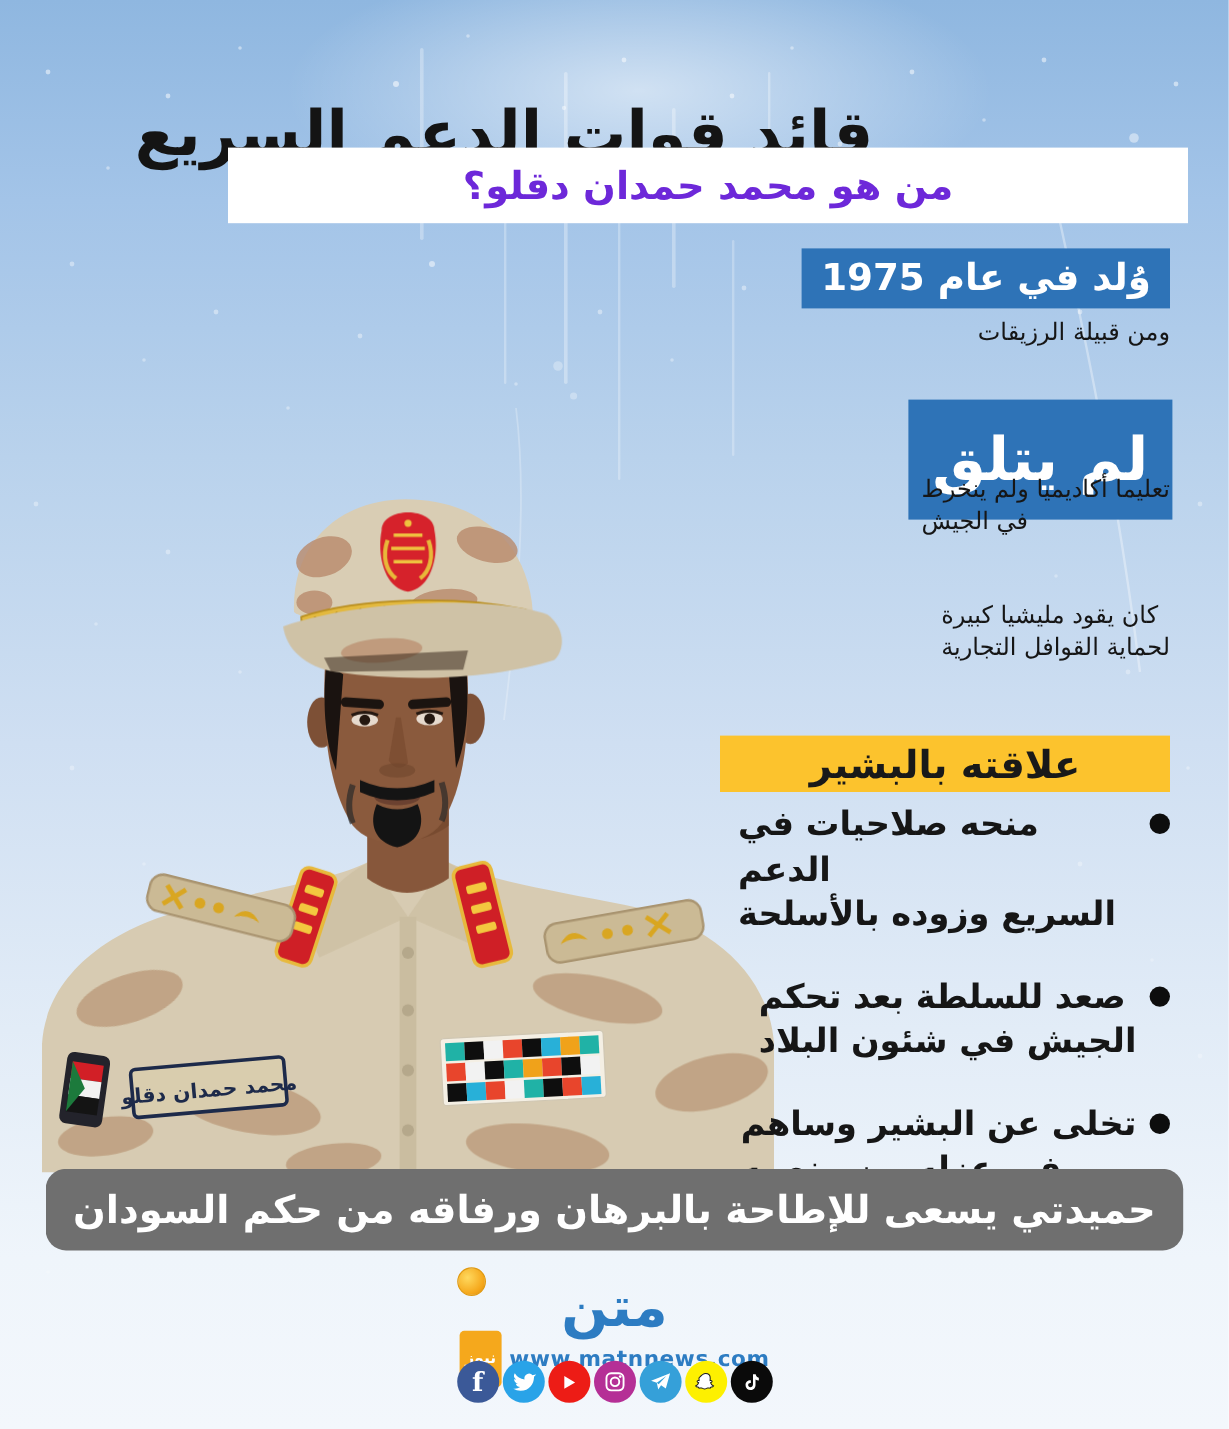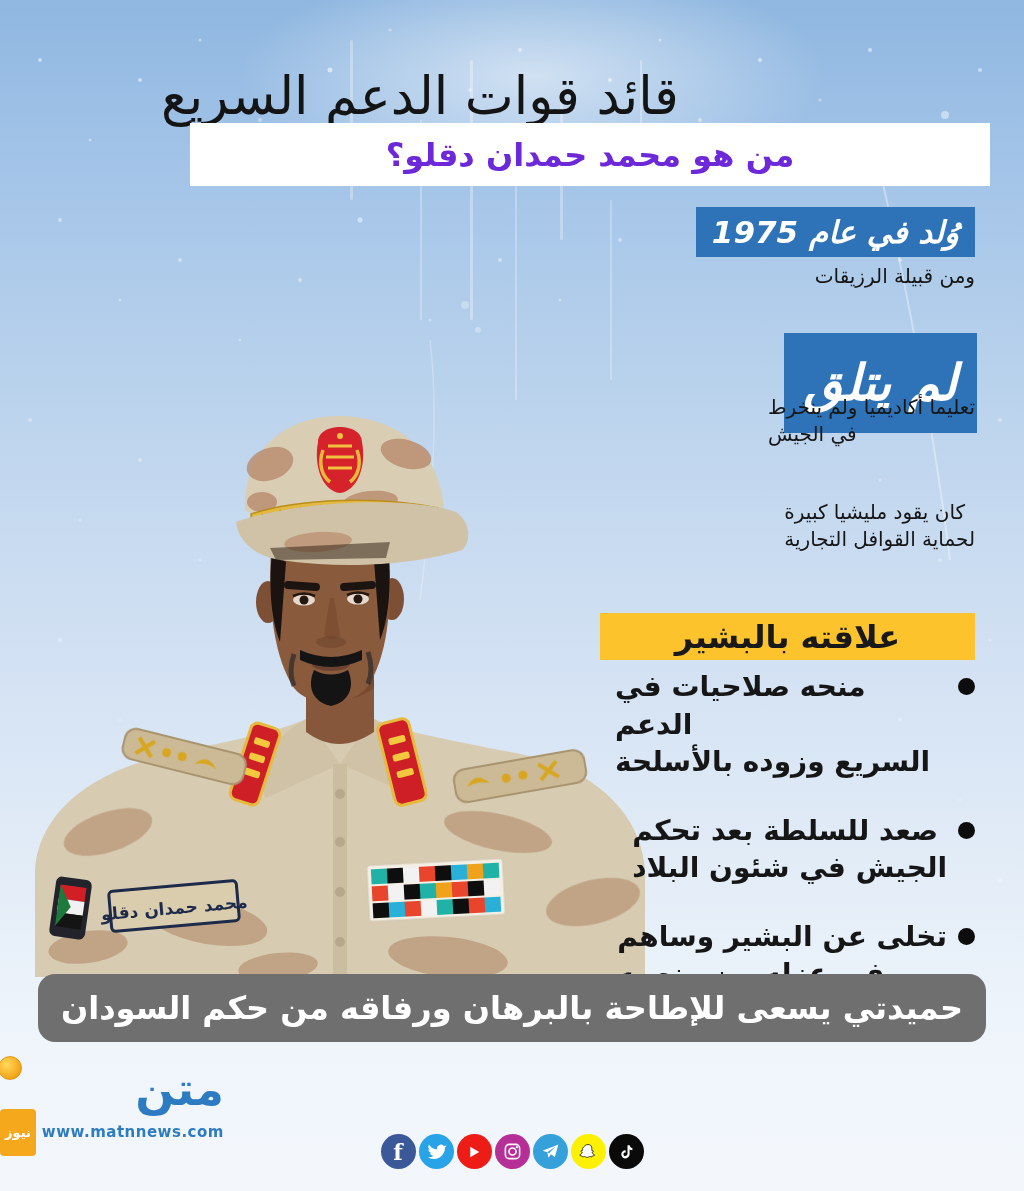--- a/index.html
+++ b/index.html
@@ -5,57 +5,57 @@
   html,body{margin:0;padding:0;}
   .poster{
     position:relative;width:1024px;height:1191px;overflow:hidden;
     font-family:"DejaVu Sans",sans-serif;
     background:linear-gradient(180deg,#8fb7e0 0%,#a3c4e8 14%,#b9d2ec 32%,#cfdff2 52%,#e2ecf7 72%,#eff5fb 88%,#f3f7fc 100%);
   }
   .glow{position:absolute;left:0;top:0;width:1024px;height:420px;z-index:1;
     background:radial-gradient(ellipse 420px 160px at 52% 18%,rgba(255,255,255,.55),rgba(255,255,255,0) 70%);}
   .texture{position:absolute;left:0;top:0;z-index:2;pointer-events:none;}
   .title{
-    position:absolute;left:0;top:30px;width:840px;z-index:4;
-    text-align:center;font-size:52px;font-weight:normal;color:#141414;direction:rtl;line-height:1.2;
+    position:absolute;left:0;top:46px;width:840px;z-index:4;
+    text-align:center;font-size:52px;font-weight:bold;color:#141414;direction:rtl;line-height:1.2;
   }
   .question-box{
     position:absolute;left:190px;top:123px;width:800px;height:63px;z-index:4;
     background:#ffffff;display:flex;align-items:center;justify-content:center;
     font-size:32px;font-weight:bold;color:#6d28d9;direction:rtl;
   }
   .badge{position:absolute;z-index:4;display:flex;align-items:center;justify-content:center;
     font-weight:bold;direction:rtl;}
-  .badge-blue{background:#2e73b7;color:#ffffff;font-style:italic;}
+  .badge-blue{background:#2e73b7;color:#ffffff;}
   .badge-birth{top:207px;right:49px;height:50px;padding:0 16px;font-size:31px;}
   .badge-edu{top:333px;right:47px;height:68px;padding:16px 20px;font-size:50px;}
   .badge-yellow{top:613px;left:600px;right:49px;height:47px;background:#fcc32d;color:#191919;font-size:32px;text-align:right;}
   .fact{position:absolute;right:49px;z-index:4;direction:rtl;text-align:left;
     font-weight:normal;color:#161616;font-size:20px;line-height:1.33;white-space:pre-line;}
   .fact-tribe{top:263px;}
   .fact-edu{top:394px;}
   .fact-militia{top:499px;}
   .bullets{position:absolute;top:668px;right:49px;width:360px;z-index:4;direction:rtl;}
   .bullet{display:flex;gap:11px;margin-bottom:31px;}
   .bullet .dot{flex:0 0 auto;width:17px;height:17px;border-radius:50%;background:#0d0d0d;margin-top:10px;}
   .bullet .btext{font-weight:bold;color:#161616;font-size:28px;line-height:1.34;white-space:pre-line;text-align:left;}
   .portrait{position:absolute;left:18px;top:402px;z-index:3;}
   .banner{
     position:absolute;left:38px;top:974px;width:948px;height:68px;z-index:6;
     background:#6f6f6f;color:#ffffff;display:flex;align-items:center;justify-content:center;
     font-size:32px;font-weight:bold;direction:rtl;border-radius:17px;
   }
-  .logo{position:absolute;left:0;top:1064px;width:1024px;height:66px;z-index:5;}
+  .logo{position:absolute;left:0;top:1064px;width:1024px;height:66px;z-index:5;text-align:center;}
   .logo-inner{position:relative;display:inline-block;}
   .logo-word{font-size:46px;font-weight:bold;color:#2d7cc2;direction:rtl;line-height:1.1;}
   .logo-ball{position:absolute;left:-2px;top:-8px;width:22px;height:22px;border-radius:50%;
     background:radial-gradient(circle at 35% 35%,#ffd95e,#f5a81c 65%,#d98b0e);border:1px solid #e09a12;}
   .logo-bottom{display:flex;align-items:center;justify-content:center;gap:6px;margin-top:-6px;}
   .logo-sub{font-size:13px;font-weight:bold;color:#ffffff;background:#f5a81c;border-radius:4px;padding:16px 5px;direction:rtl;}
-  .logo-url{font-size:15px;font-weight:bold;color:#2d7cc2;letter-spacing:.5px;}
+  .logo-url{font-size:18px;font-weight:bold;color:#2d7cc2;letter-spacing:.5px;}
   .social{position:absolute;left:0;top:1134px;width:1024px;z-index:5;display:flex;justify-content:center;gap:3px;}
   .sicon{width:35px;height:35px;border-radius:50%;display:flex;align-items:center;justify-content:center;cursor:pointer;}
   .s-fb{background:#3b5998;color:#fff;font-size:22px;font-weight:bold;font-family:"DejaVu Serif",serif;}
   .s-tw{background:#29a3e8;}
   .s-yt{background:#ed1c16;}
   .s-ig{background:#b52f96;}
   .s-tg{background:#35a0d9;}
   .s-sc{background:#fdf000;}
   .s-tt{background:#0a0a0a;}
 </style>

